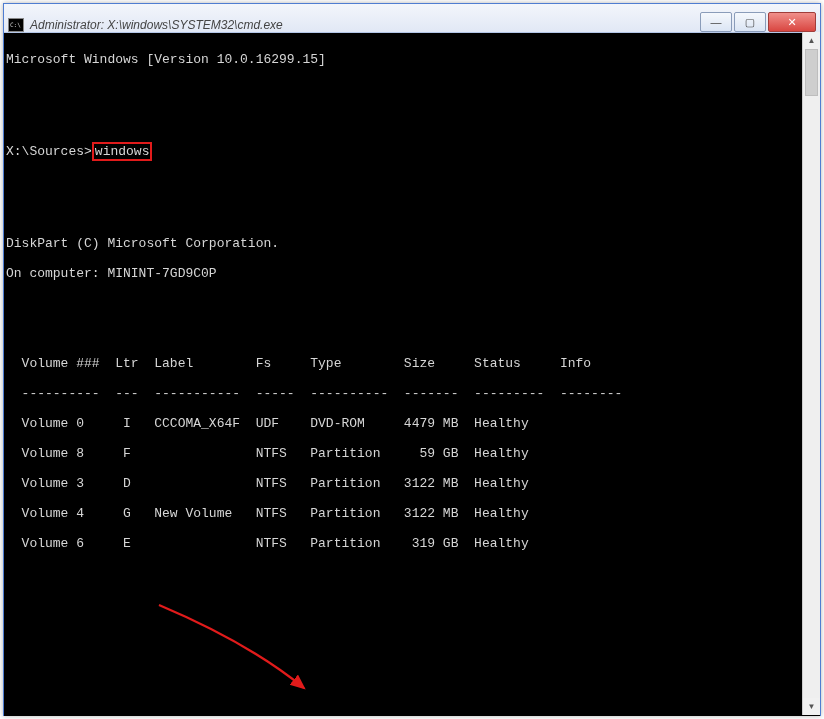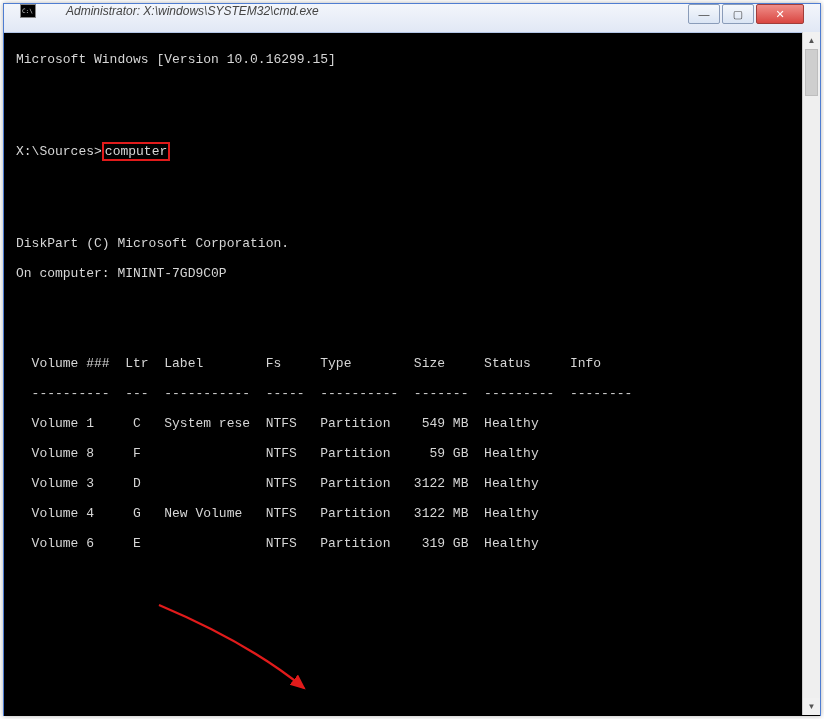--- a/index.html
+++ b/index.html
@@ -18,26 +18,25 @@
     border: 1px solid #4f7dd1;
     background: #000;
     box-shadow: 0 0 5px rgba(0,0,0,0.3);
     margin: 3px;
   }
   .titlebar {
     height: 28px;
     background: linear-gradient(#f3f6fb, #e1e8f5);
     border-bottom: 1px solid #b4c6e7;
     display: flex;
-    align-items: flex-start;
-    padding: 0 16px;
+    align-items: flex-end;
+    padding: 0 4px;
     font-size: 12px;
     color: #444;
     font-style: italic;
-    gap: 24px;
   }
   .titlebar .cmd-icon {
     width: 16px;
     height: 14px;
     background: #000;
     border: 1px solid #888;
     margin-right: 6px;
     display: inline-flex;
     align-items: center;
     justify-content: flex-start;
@@ -83,21 +82,21 @@
     font-family: Arial, sans-serif;
     line-height: 1;
   }
   .terminal {
     position: relative;
     font-family: "Consolas", "Courier New", monospace;
     font-size: 13px;
     line-height: 15px;
     color: #d6d6d6;
     background: #000;
-    padding: 4px 12px;
+    padding: 4px 2px;
     height: calc(100% - 28px);
     box-sizing: border-box;
     white-space: pre;
     overflow: hidden;
   }
   .line { display: block; }
   .hlbox {
     border: 2px solid #e11b1b;
     padding: 0 1px;
     display: inline-block;
@@ -165,30 +164,30 @@
       <div class="win-btn close">
           <span class="glyph">✕</span>
         </div>
     </div>
   </div>
 
   <div class="terminal">
 <span class="line">Microsoft Windows [Version 10.0.16299.15]</span>
 <span class="line"> </span>
 <span class="line"> </span>
-<span class="line"><span>X:\Sources&gt;</span><span class="hlbox">computer</span></span>
+<span class="line"><span>X:\Sources&gt;</span><span class="hlbox">windows</span></span>
 <span class="line"> </span>
 <span class="line"> </span>
 <span class="line">DiskPart (C) Microsoft Corporation.</span>
 <span class="line">On computer: MININT-7GD9C0P</span>
 <span class="line"> </span>
 <span class="line"> </span>
 <span class="line">  Volume ###  Ltr  Label        Fs     Type        Size     Status     Info</span>
 <span class="line">  ----------  ---  -----------  -----  ----------  -------  ---------  --------</span>
-<span class="line">  Volume 1     C   System rese  NTFS   Partition    549 MB  Healthy</span>
+<span class="line">  Volume 0     I   CCCOMA_X64F  UDF    DVD-ROM     4479 MB  Healthy</span>
 <span class="line">  Volume 8     F                NTFS   Partition     59 GB  Healthy</span>
 <span class="line">  Volume 3     D                NTFS   Partition   3122 MB  Healthy</span>
 <span class="line">  Volume 4     G   New Volume   NTFS   Partition   3122 MB  Healthy</span>
 <span class="line">  Volume 6     E                NTFS   Partition    319 GB  Healthy</span>
 <span class="line"> </span>
 
 
 
 
 

